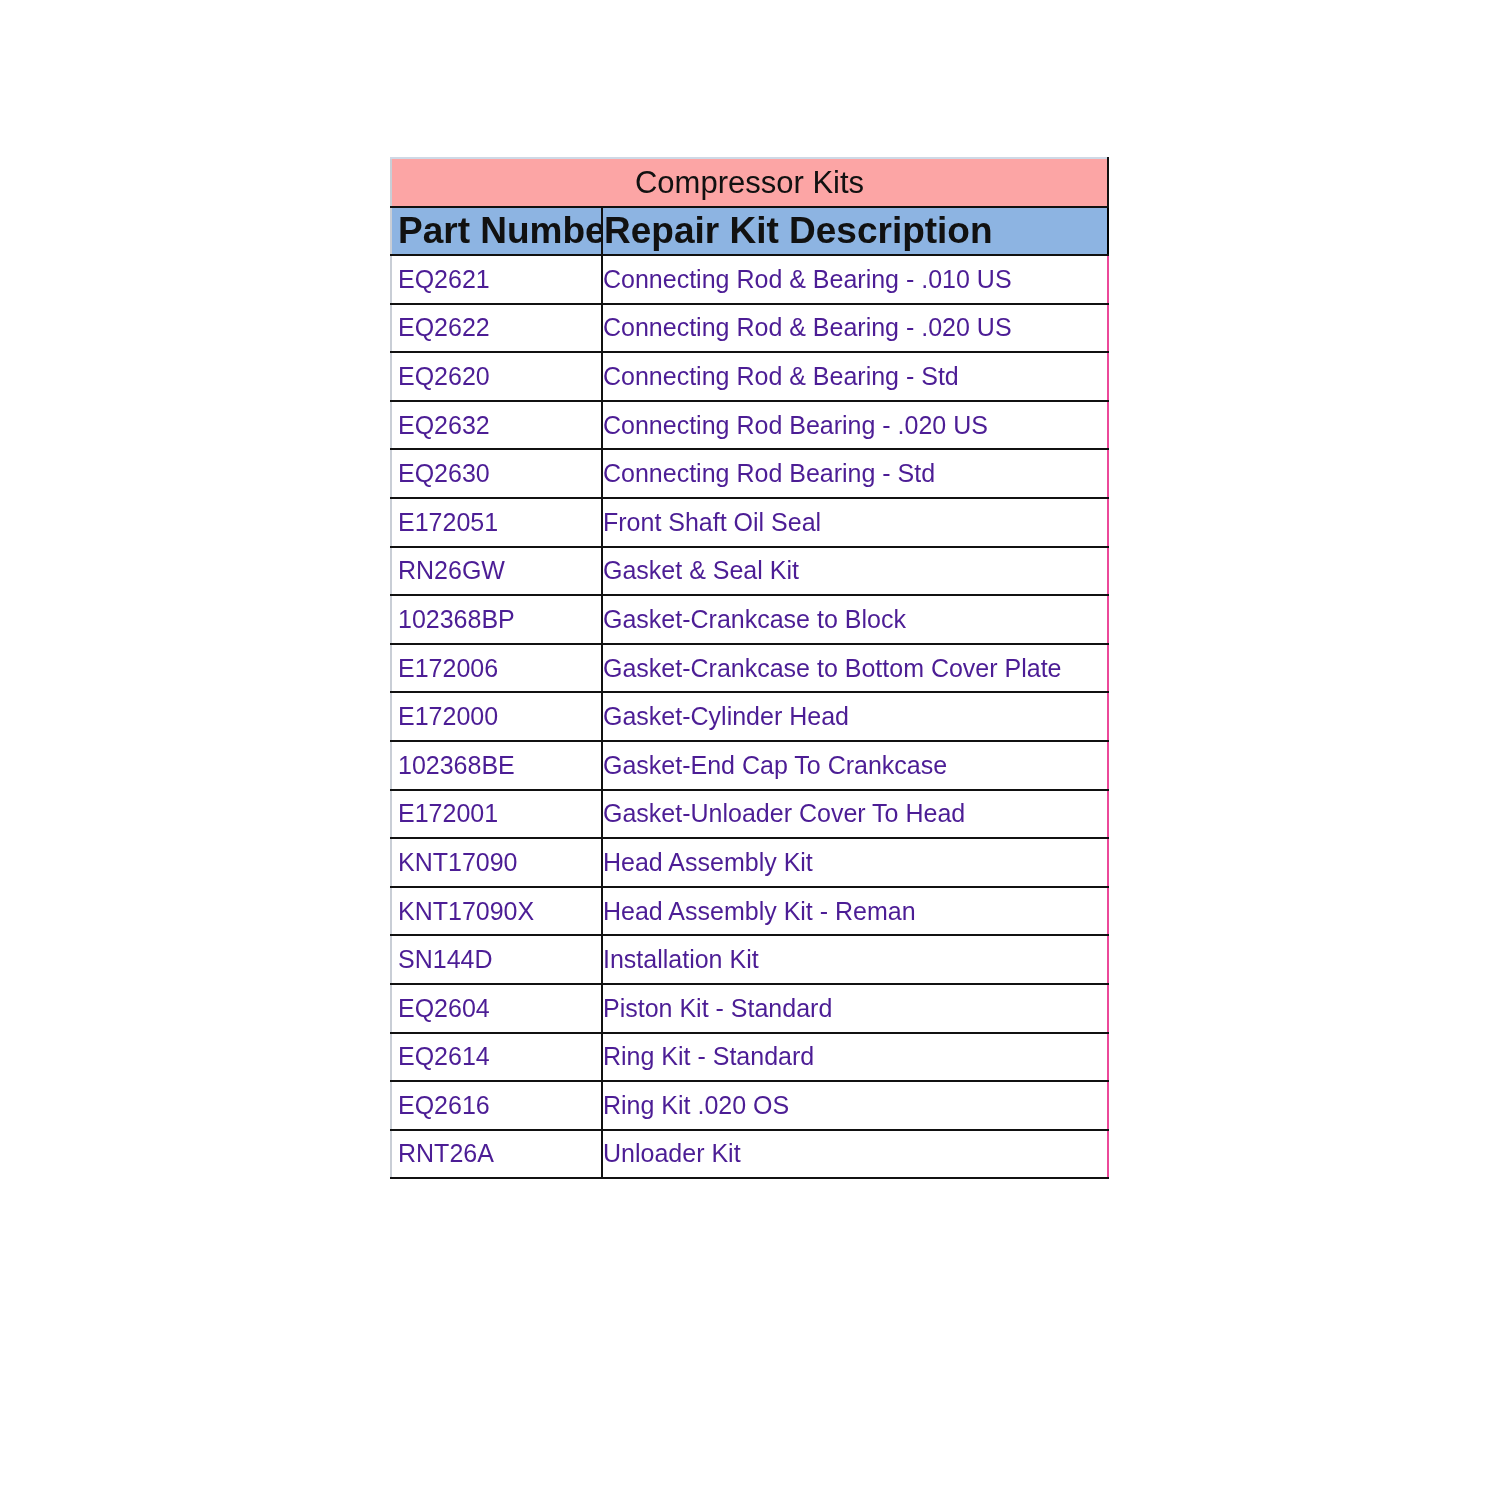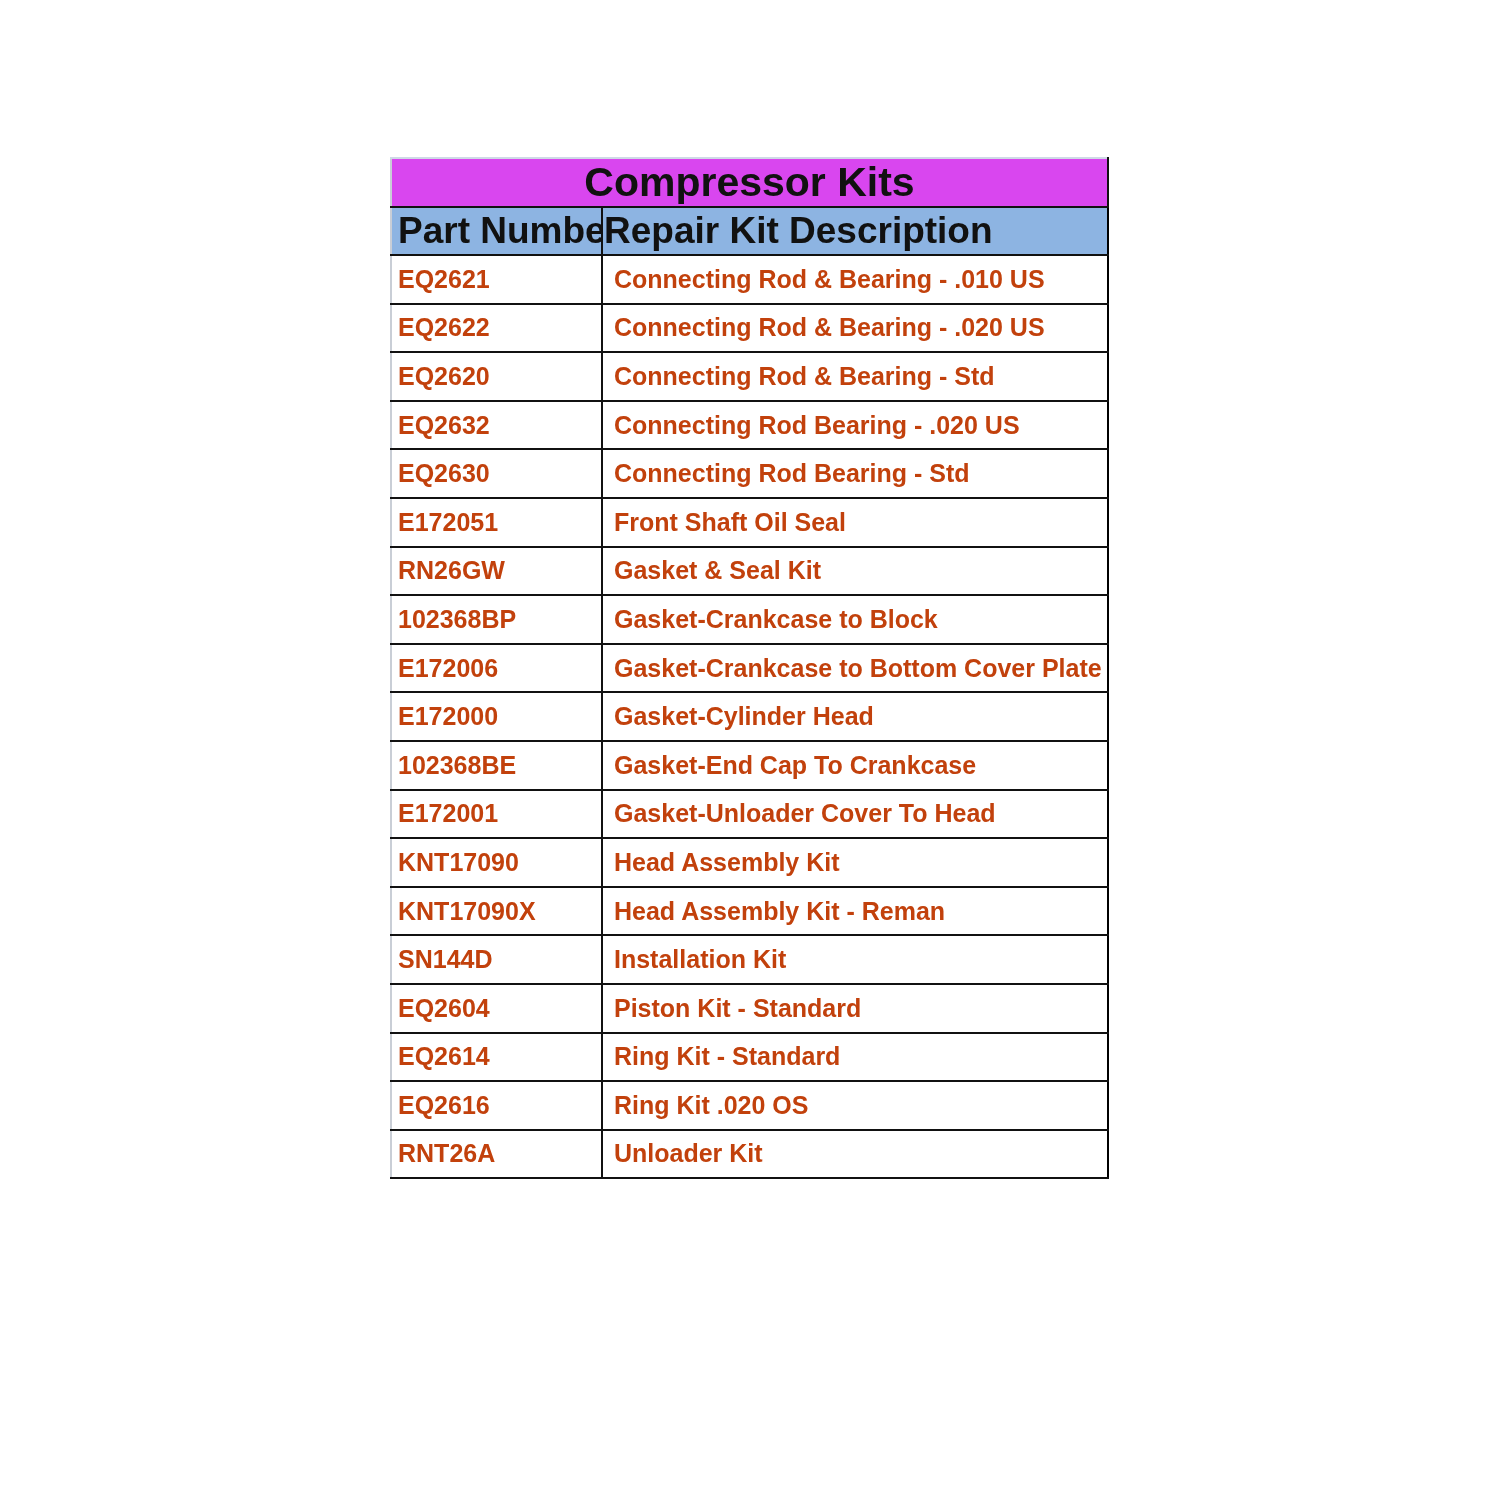--- a/index.html
+++ b/index.html
@@ -26,24 +26,24 @@
     .sheet col.c1 { width: 211px; }
     .sheet col.c2 { width: 506px; }
     .sheet td, .sheet th {
       padding: 0 0 0 6px;
       text-align: left;
       white-space: nowrap;
       overflow: hidden;
     }
     .title-row th {
       height: 47px;
-      background: #d946ef;
+      background: #fca5a5;
       text-align: center;
-      font-size: 41px;
-      font-weight: bold;
+      font-size: 31px;
+      font-weight: normal;
       padding: 0;
       border-top: 2px solid #cfd9e6;
       border-left: 2px solid #c9ced6;
       border-right: 2px solid #111;
       border-bottom: 2px solid #111;
       color: #111;
     }
     .head-row th {
       height: 46px;
       background: #8db4e2;
@@ -59,31 +59,30 @@
       padding-left: 6px;
     }
     .head-row th.c-desc {
       border-right: 2px solid #000000;
       padding-left: 1px;
     }
     .data-row td {
       height: 46.6px;
       font-size: 25px;
       border-bottom: 2px solid #111;
-      color: #c2410c;
-      font-weight: bold;
+      color: #4c1d95;
     }
     .data-row td.c-part {
       border-left: 2px solid #c9ced6;
       border-right: 2px solid #111;
       padding-left: 6px;
     }
     .data-row td.c-desc {
-      border-right: 2px solid #000000;
-      padding-left: 11px;
+      border-right: 2px solid #ec4899;
+      padding-left: 0;
     }
   </style>
 </head>
 <body>
 
 <table class="sheet">
   <colgroup>
     <col class="c1">
     <col class="c2">
   </colgroup>

